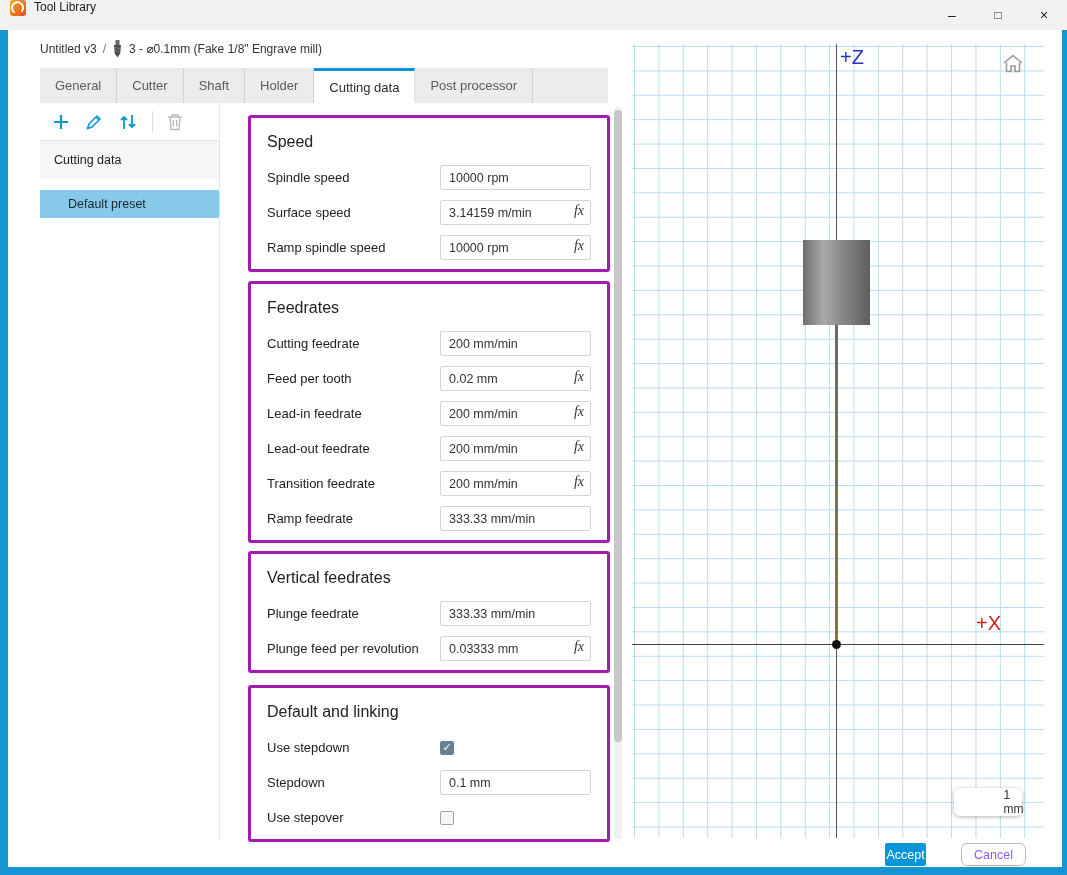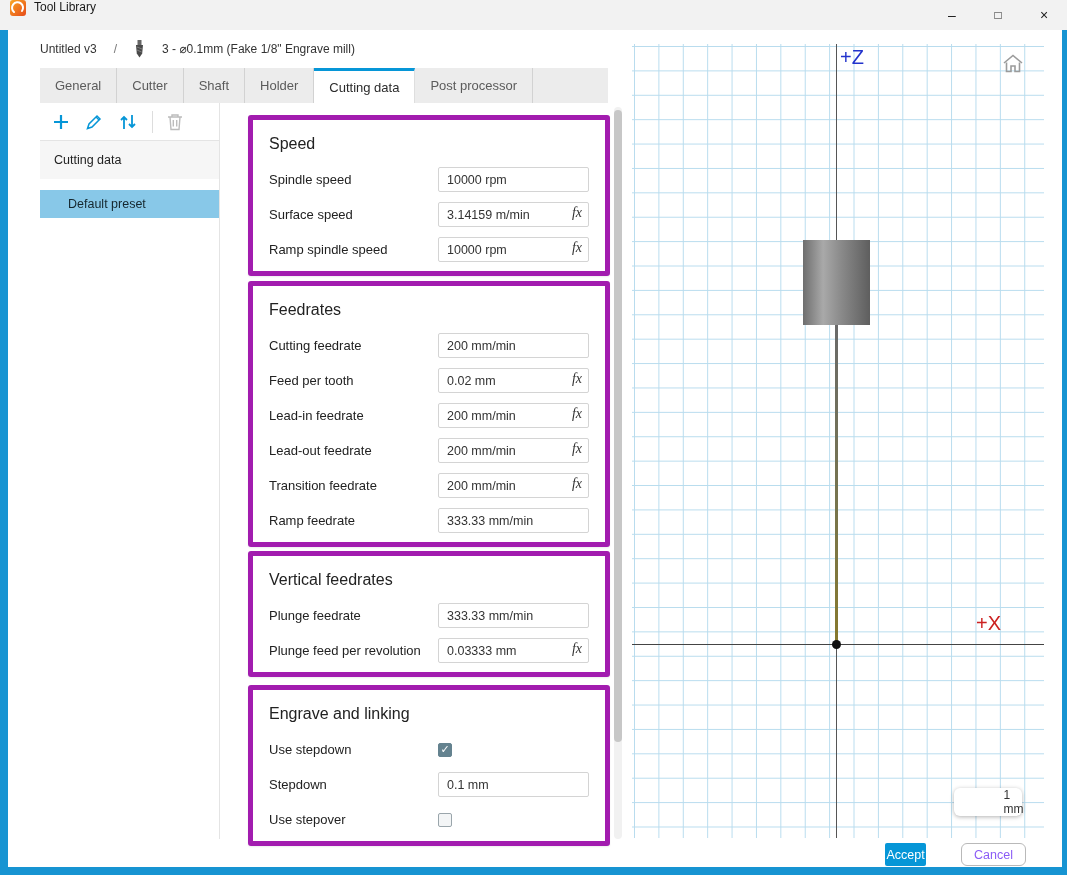--- a/index.html
+++ b/index.html
@@ -15,39 +15,39 @@
   .win-controls { margin-left:auto; display:flex; height:30px; }
   .win-btn { width:46px; height:30px; display:flex; align-items:center; justify-content:center; font-size:14px; color:#222; cursor:default; }
   .win-btn.max { font-size:12px; }
 
   
   .frame-left  { position:absolute; left:0; top:30px; width:8px;  height:845px; background:#1794d2; z-index:25; }
   .frame-right { position:absolute; right:0; top:30px; width:5px; height:845px; background:#1794d2; z-index:25; }
   .frame-bottom{ position:absolute; left:0; bottom:0; width:1067px; height:8px; background:#1794d2; z-index:26; }
 
   
-  .breadcrumb { position:absolute; left:40px; top:38px; height:22px; display:flex; align-items:center; gap:17px; font-size:12px; color:#333; }
+  .breadcrumb { position:absolute; left:40px; top:38px; height:22px; display:flex; align-items:center; gap:6px; font-size:12px; color:#333; }
   .bc-sep { color:#777; }
 
   
   .tabbar { position:absolute; left:40px; top:68px; width:568px; height:35px; background:#ececec; display:flex; }
   .tab { position:relative; height:35px; padding:0 15px; display:flex; align-items:center; font-size:13px; color:#5b5b5b; border-right:1px solid #d2d2d2; cursor:default; }
   .tab.active { background:#fff; color:#2b2b2b; border-top:3px solid #0696d7; border-right:1px solid #dedede; }
 
   
   .left-panel { position:absolute; left:40px; top:103px; width:180px; height:736px; background:#fff; border-right:1px solid #e4e4e4; }
   .lp-toolbar { height:38px; border-bottom:1px solid #e4e4e4; display:flex; align-items:center; gap:13px; padding-left:11px; }
   .lp-sep { width:1px; height:22px; background:#ddd; }
   .tool-btn { display:flex; align-items:center; }
   .lp-header { height:38px; background:#f6f6f6; display:flex; align-items:center; padding-left:14px; font-size:12.5px; color:#222; }
   .lp-gap { height:11px; }
   .preset-row { height:28px; background:#88c8e8; display:flex; align-items:center; padding-left:28px; font-size:12.5px; color:#15272e; }
 
   
-  .card { position:absolute; left:248px; width:362px; background:#fff; border:5px solid #a21caf; border-radius:3px; box-shadow:0 1px 2px rgba(0,0,0,0.07); padding:12px 16px 4px 16px; }
+  .card { position:absolute; left:248px; width:362px; background:#fff; border:3px solid #a21caf; border-radius:3px; box-shadow:0 1px 2px rgba(0,0,0,0.07); padding:12px 16px 4px 16px; }
   .card h2 { font-size:16px; font-weight:normal; color:#222; line-height:24px; margin-bottom:6px; }
   .frow { display:flex; align-items:center; height:35px; }
   .frow .flabel { flex:1; font-size:13px; color:#222; }
   .input-wrap { position:relative; width:151px; display:flex; align-items:center; }
   .input-wrap input { width:151px; height:25px; border:1px solid #d4d4d4; border-radius:2px; font-size:12.5px; color:#333; padding:0 8px; background:#fff; font-family:"Liberation Sans", sans-serif; outline:none; }
   .input-wrap input.has-fx { padding-right:24px; }
   .fx { position:absolute; right:7px; top:3px; font-family:"Liberation Serif", serif; font-style:italic; font-size:14px; color:#333; cursor:default; }
   .cb { width:14px; height:14px; border:1px solid #9aa5ab; background:#f3f5f6; border-radius:2px; display:flex; align-items:center; justify-content:center; cursor:default; }
   .cb.checked { background:#64828f; border-color:#64828f; }
   .cb .check { color:#fff; font-size:11px; line-height:11px; }
@@ -238,21 +238,21 @@
     <div class="frow">
       <span class="flabel">Plunge feed per revolution</span>
       <span class="input-wrap">
         <input class="has-fx" value="0.03333 mm" style="">
         <span class="fx">fx</span>
       </span>
     </div>
   </div>
 
   <div class="card" style="top:685px">
-    <h2>Engrave and linking</h2>
+    <h2>Default and linking</h2>
     <div class="frow">
       <span class="flabel">Use stepdown</span>
       <span class="input-wrap">
         <span class="cb checked">
           <span class="check">✓</span>
         </span>
       </span>
     </div>
     <div class="frow">
       <span class="flabel">Stepdown</span>

